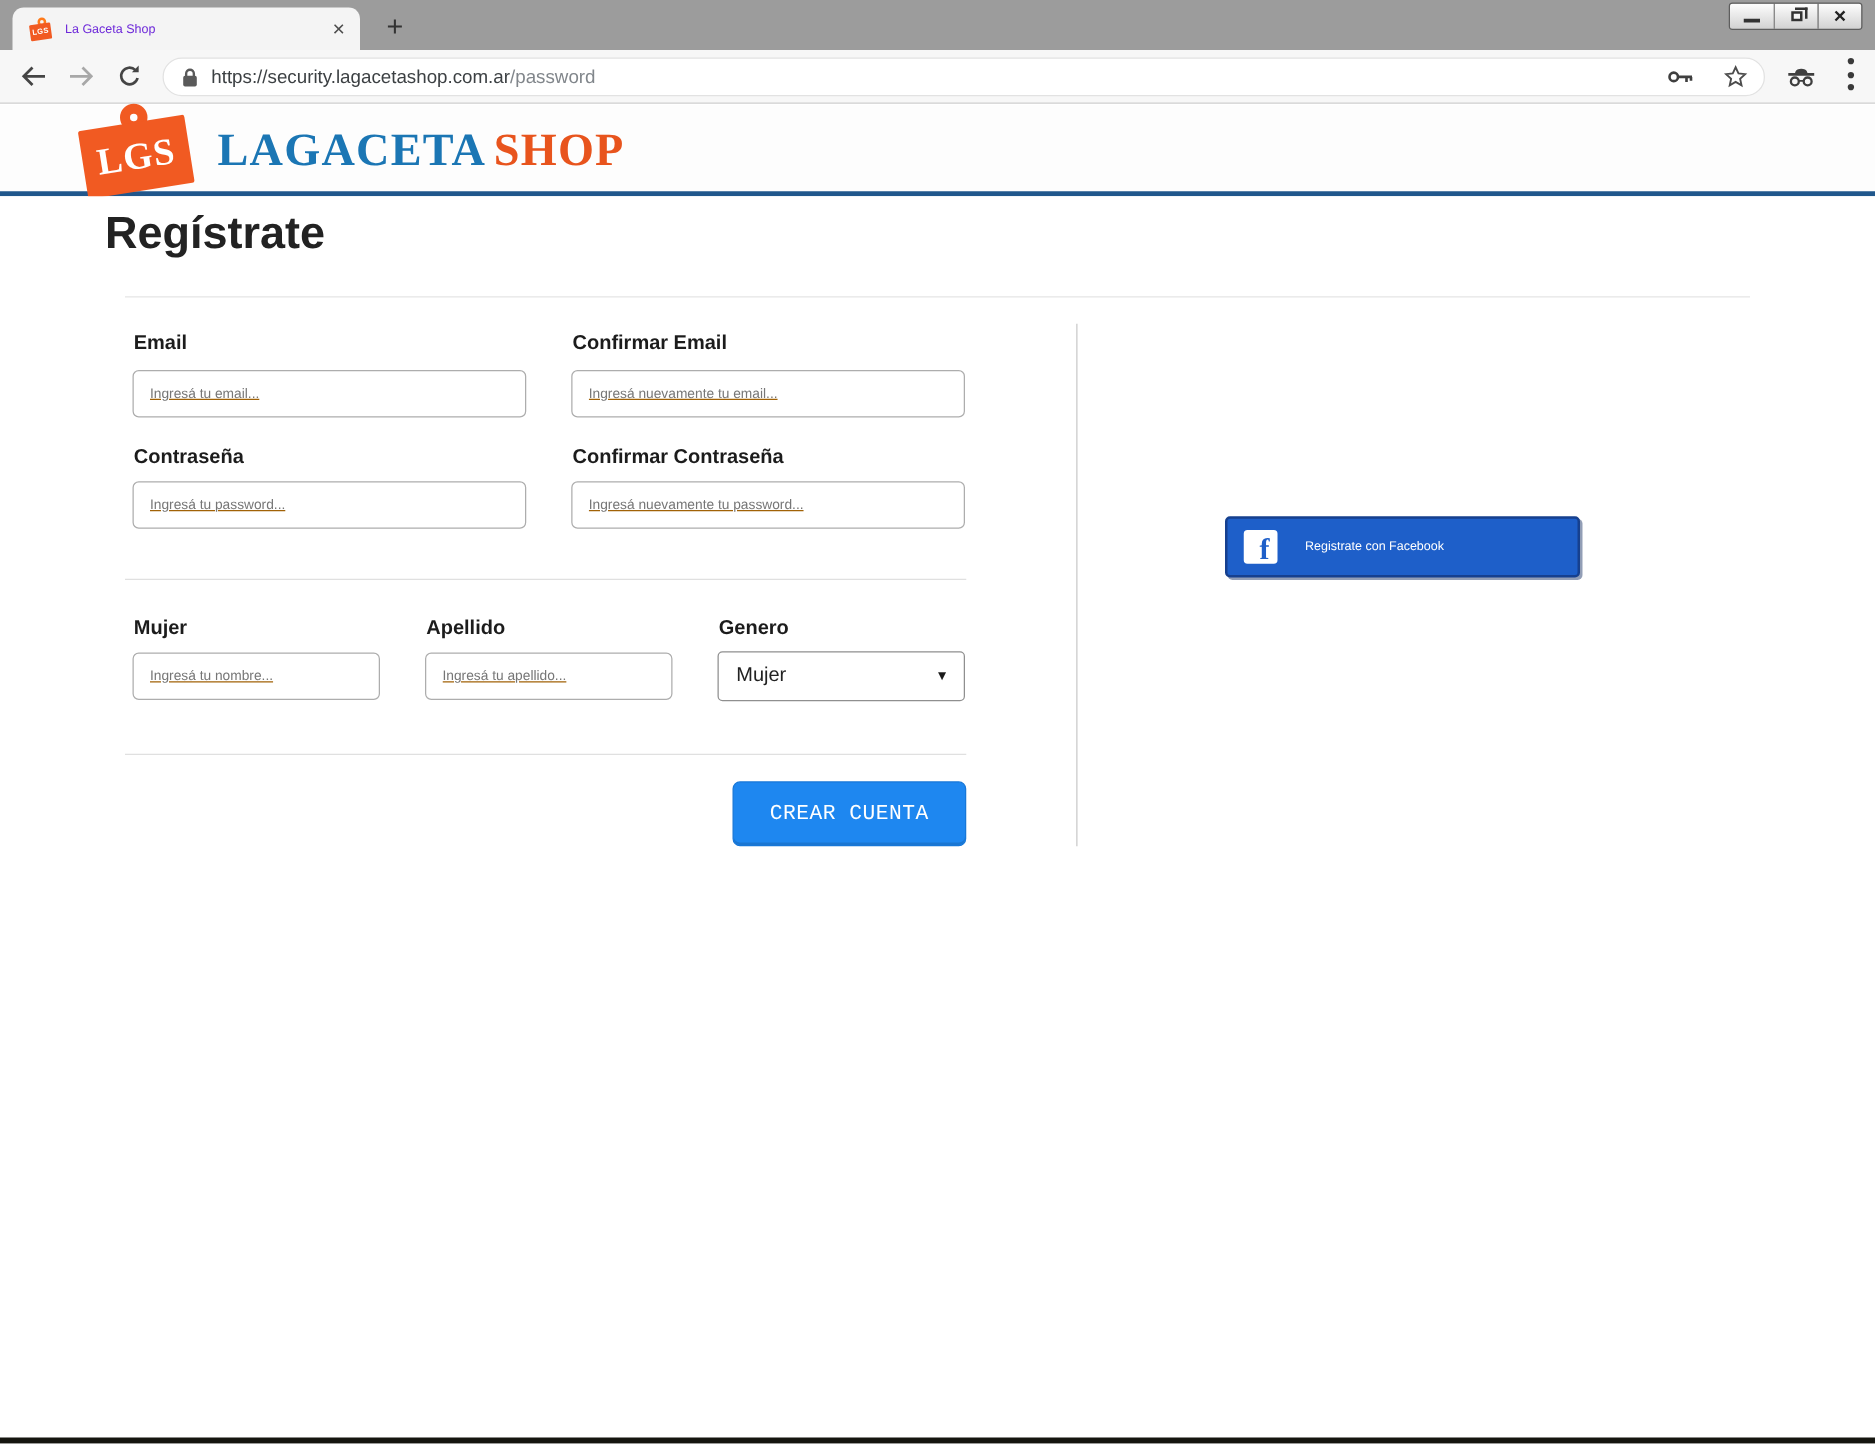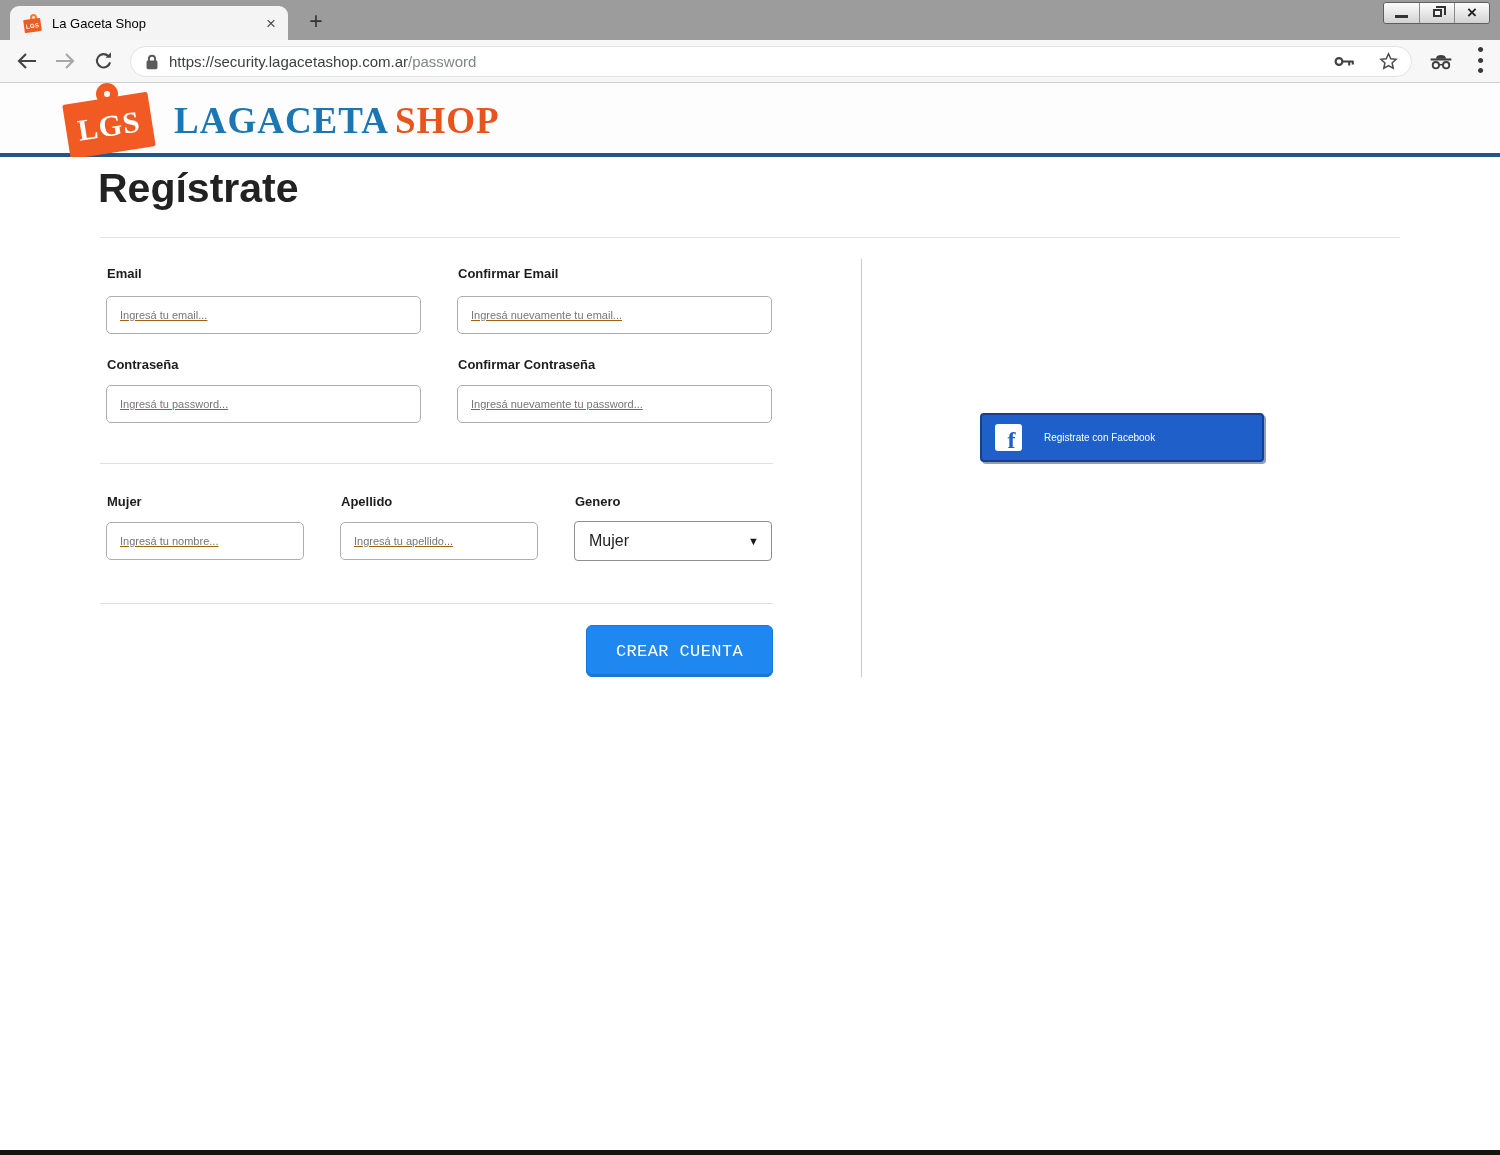--- a/index.html
+++ b/index.html
@@ -9,21 +9,21 @@
 
   
   .titlebar { position:absolute; top:0; left:0; width:1500px; height:40px; background:#9c9c9c; }
   .tab { position:absolute; left:10px; top:6px; width:278px; height:34px; background:#f4f4f4;
     border-radius:9px 9px 0 0; display:flex; align-items:center; padding:0 10px 0 14px; }
   .favicon { position:relative; width:18px; height:17px; flex:0 0 auto; }
   .favicon .fh { position:absolute; top:-1px; left:6px; width:7px; height:7px; border:2px solid #ff7a1a; border-radius:50%; }
   .favicon .fb { position:absolute; bottom:0; left:0; width:17px; height:13px; background:#f15a22;
     transform:rotate(-8deg); border-radius:1px; color:#fff; font-size:6px; font-weight:bold;
     display:flex; align-items:center; justify-content:center; letter-spacing:.3px; }
-  .tab-title { margin-left:10px; font-size:13px; color:#000000; flex:1; white-space:nowrap; overflow:hidden; }
+  .tab-title { margin-left:10px; font-size:10px; color:#6d28d9; flex:1; white-space:nowrap; overflow:hidden; }
   .tab-close { font-size:17px; color:#4d4d4d; line-height:1; padding:0 2px; cursor:default; }
   .newtab { position:absolute; left:300px; top:8px; width:32px; height:26px; display:flex;
     align-items:center; justify-content:center; font-size:23px; color:#333; }
   .win-controls { position:absolute; right:10px; top:2px; display:flex; border:1px solid #5e5e5e;
     border-radius:3px; overflow:hidden; height:22px; }
   .win-btn { width:35px; height:100%; background:linear-gradient(#fdfdfd,#d2d2d2);
     display:flex; align-items:center; justify-content:center; border-left:1px solid #8a8a8a; }
   .win-btn:first-child { border-left:none; }
   .glyph-min { width:13px; height:3px; background:#333; margin-top:6px; }
   .glyph-restore { position:relative; width:9px; height:8px; border:2px solid #333; background:#f5f5f5; }
@@ -54,28 +54,28 @@
     transform:rotate(-9deg); border-radius:2px; display:flex; align-items:center; justify-content:center; }
   .bag .body span { color:#fff; font-family:"Liberation Serif","DejaVu Serif",serif; font-weight:bold;
     font-size:30px; letter-spacing:1px; }
   .brand { margin-left:14px; font-family:"Liberation Serif","DejaVu Serif",serif; font-weight:bold;
     font-size:37px; letter-spacing:1px; white-space:nowrap; }
   .brand .b1 { color:#1b76b4; }
   .brand .b2 { color:#e8541d; margin-left:6px; }
 
   
   .content { position:absolute; top:157px; left:0; width:1500px; height:992px; background:#fff; }
-  .page-title { position:absolute; left:98px; top:8px; font-size:41px; font-weight:700; color:#222; }
+  .page-title { position:absolute; left:84px; top:8px; font-size:36px; font-weight:700; color:#222; }
   .rule { position:absolute; background:#e5e5e5; height:1px; }
   .rule.full { left:100px; top:80px; width:1300px; }
   .rule.d1 { left:100px; top:306px; width:673px; background:#e0e0e0; }
   .rule.d2 { left:100px; top:446px; width:673px; background:#e0e0e0; }
   .vrule { position:absolute; left:861px; top:102px; width:1px; height:418px; background:#c9c9c9; }
 
-  .flabel { position:absolute; font-size:13px; font-weight:bold; color:#1c1c1c; }
+  .flabel { position:absolute; font-size:16px; font-weight:bold; color:#1c1c1c; }
   .finput { position:absolute; height:38px; border:1px solid #adadad; border-radius:5px;
     font-size:11px; color:#a16207; padding:0 13px; background:#fff; outline:none;
     font-family:"Liberation Sans","DejaVu Sans",sans-serif;text-decoration:underline; }
   .finput::placeholder { color:#767676; opacity:1; }
   .w315 { width:315px; } .w198 { width:198px; }
 
   .select { position:absolute; left:574px; top:364px; width:198px; height:40px; border:1px solid #8f8f8f;
     border-radius:4px; background:#fff; display:flex; align-items:center; justify-content:space-between;
     padding:0 12px 0 14px; }
   .select .val { font-size:16px; color:#222; }

